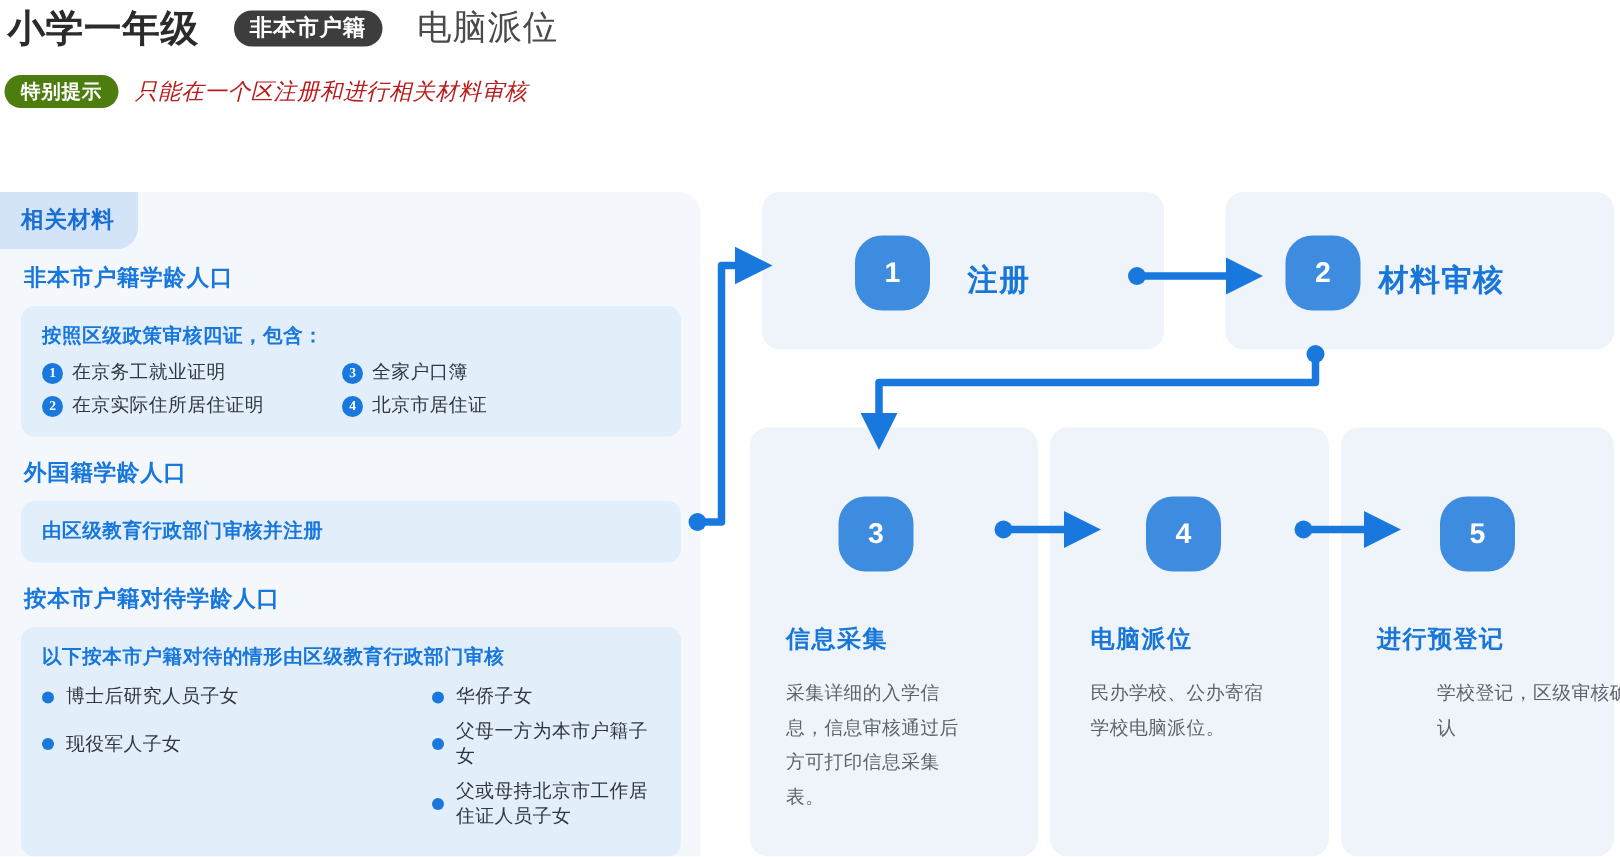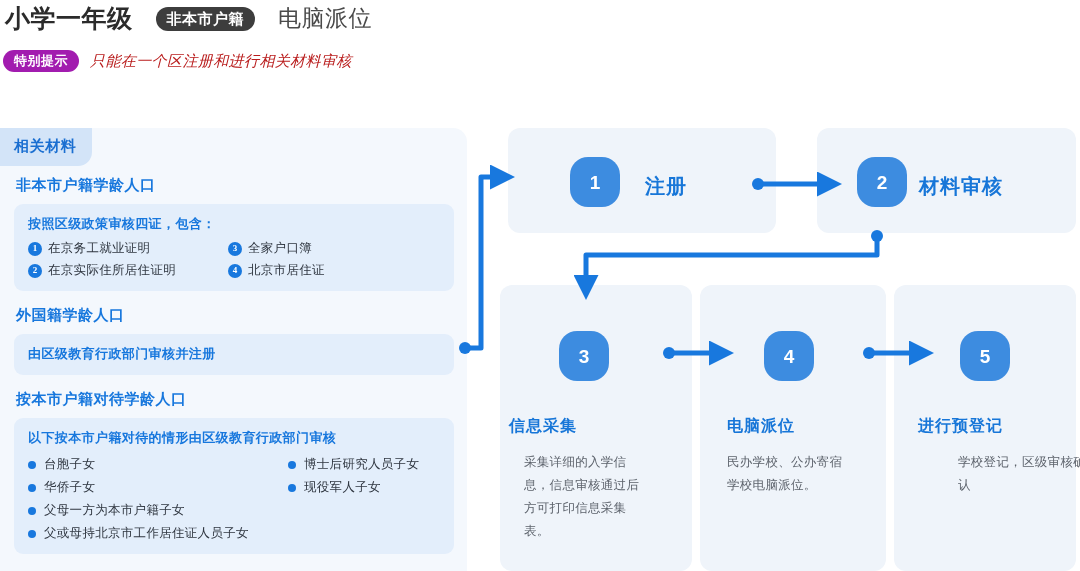--- a/index.html
+++ b/index.html
@@ -16,21 +16,21 @@
   .title-row{position:absolute;left:5px;top:2px;display:flex;align-items:center;gap:23px;}
   .title-main{font-size:25px;font-weight:bold;color:#2b2b2b;letter-spacing:.5px;}
   .title-pill{
     background:#3d3d3d;color:#ffffff;font-size:15px;font-weight:bold;
     padding:4px 11px 5px;border-radius:13px;letter-spacing:.5px;line-height:1;
   }
   .title-tail{font-size:23px;font-weight:normal;color:#4a4a4a;letter-spacing:.5px;}
 
   .tip-row{position:absolute;left:3px;top:50px;display:flex;align-items:center;gap:11px;}
   .tip-pill{
-    background:#a21caf;color:#ffffff;font-size:13px;font-weight:bold;
+    background:#4d7c0f;color:#ffffff;font-size:13px;font-weight:bold;
     padding:4px 11px 5px;border-radius:12px;line-height:1;letter-spacing:.5px;
   }
   .tip-text{font-size:15px;color:#b91c1c;letter-spacing:.4px;font-style:italic;}
 
   
   .side-panel{
     position:absolute;left:0px;top:128px;width:467px;height:443px;
     background:#f4f8fd;border-radius:0 14px 0 0;
   }
   .side-tab{
@@ -89,21 +89,21 @@
 
   .step-title-inline{
     position:absolute;font-size:20px;font-weight:bold;color:#1776d8;letter-spacing:1px;
   }
   .st-1{left:178px;top:45px;}
   .st-2{left:452px;top:45px;}
 
   .step-title-block{
     position:absolute;font-size:16px;font-weight:bold;color:#1776d8;letter-spacing:1px;
   }
-  .st-3{left:42px;top:288px;}
+  .st-3{left:57px;top:288px;}
   .st-4{left:260px;top:288px;}
   .st-5{left:451px;top:288px;}
 
   .step-desc{
     position:absolute;font-size:12.5px;color:#5d636c;line-height:1.85;letter-spacing:.3px;
   }
   .sd-3{left:57px;top:323px;width:122px;}
   .sd-4{left:260px;top:323px;width:122px;}
   .sd-5{left:451px;top:323px;width:128px;margin-left:40px;}
 
@@ -156,24 +156,20 @@
     <div class="sec-box slim">
       <div class="box-line">由区级教育行政部门审核并注册</div>
     </div>
 
     <div class="sec-head gap">按本市户籍对待学龄人口</div>
     <div class="sec-box">
       <div class="box-title">以下按本市户籍对待的情形由区级教育行政部门审核</div>
       <div class="dot-grid">
         <div class="dot-item">
           <span class="dot-mark"></span>
-          <span class="dot-label">台胞子女</span>
-        </div>
-        <div class="dot-item">
-          <span class="dot-mark"></span>
           <span class="dot-label">博士后研究人员子女</span>
         </div>
         <div class="dot-item">
           <span class="dot-mark"></span>
           <span class="dot-label">华侨子女</span>
         </div>
         <div class="dot-item">
           <span class="dot-mark"></span>
           <span class="dot-label">现役军人子女</span>
         </div>

